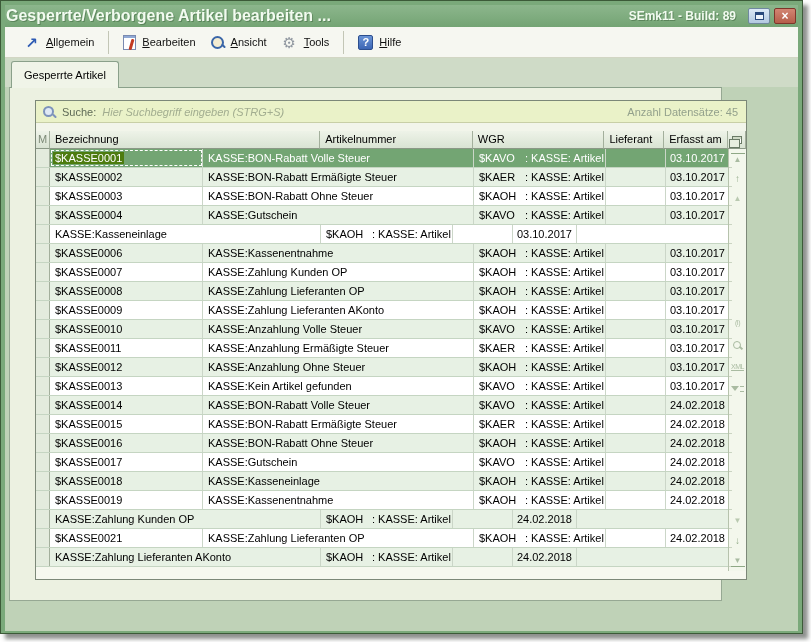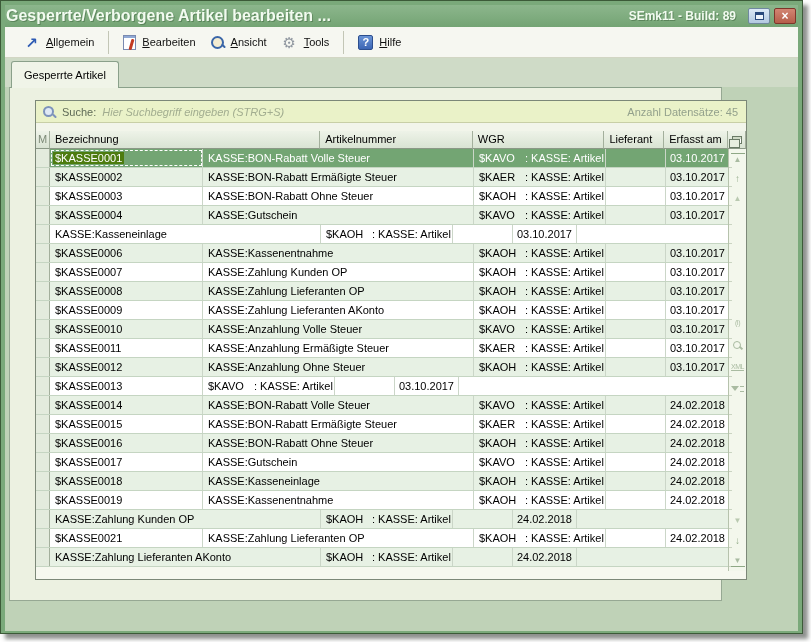--- a/index.html
+++ b/index.html
@@ -267,20 +267,21 @@
               <div class="cell cell-m"></div>
               <div class="cell cell-num"><span class="numtext">$KASSE0012</span></div>
               <div class="cell cell-bez"><span class="wgr-code" style="width:auto">KASSE:Anzahlung Ohne Steuer</span></div>
               <div class="cell cell-wgr"><span class="wgr-code">$KAOH</span><span>: KASSE: Artikel O</span></div>
               <div class="cell cell-lief"><span></span></div>
               <div class="cell cell-date"><span>03.10.2017</span></div>
             </div>
             <div class="row">
               <div class="cell cell-m"></div>
               <div class="cell cell-num"><span class="numtext">$KASSE0013</span></div>
+              <div class="cell cell-bez"><span class="wgr-code" style="width:auto">KASSE:Kein Artikel gefunden</span></div>
               <div class="cell cell-wgr"><span class="wgr-code">$KAVO</span><span>: KASSE: Artikel V</span></div>
               <div class="cell cell-lief"><span></span></div>
               <div class="cell cell-date"><span>03.10.2017</span></div>
             </div>
             <div class="row alt">
               <div class="cell cell-m"></div>
               <div class="cell cell-num"><span class="numtext">$KASSE0014</span></div>
               <div class="cell cell-bez"><span class="wgr-code" style="width:auto">KASSE:BON-Rabatt Volle Steuer</span></div>
               <div class="cell cell-wgr"><span class="wgr-code">$KAVO</span><span>: KASSE: Artikel V</span></div>
               <div class="cell cell-lief"><span></span></div>

